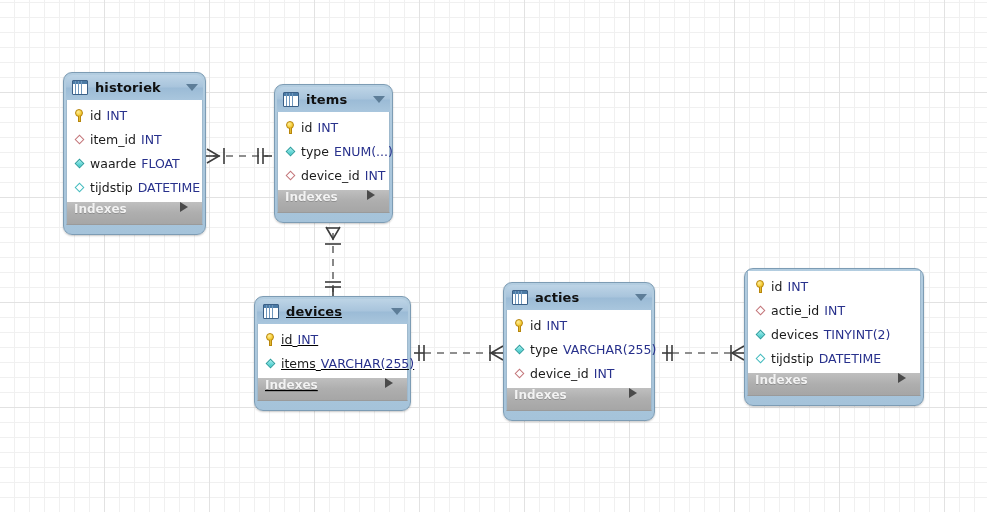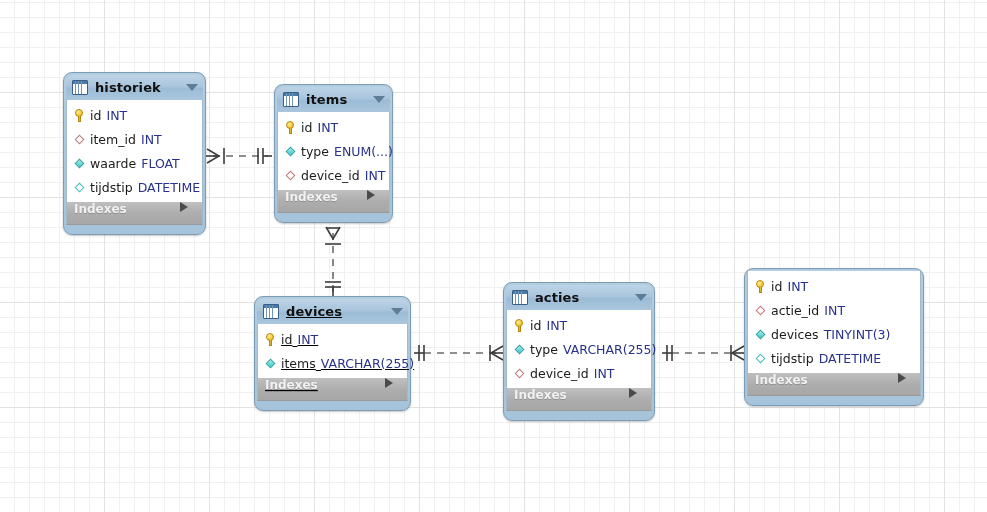--- a/index.html
+++ b/index.html
@@ -336,21 +336,21 @@
             <span class="col-name">actie_id</span>
             <span>&nbsp;</span>
             <span class="col-type">INT</span>
           </div>
           <div class="col-row">
             <span class="ico ico-dia d-cyan-fill">
               <i></i>
             </span>
             <span class="col-name">devices</span>
             <span>&nbsp;</span>
-            <span class="col-type">TINYINT(3)</span>
+            <span class="col-type">TINYINT(2)</span>
           </div>
           <div class="col-row">
             <span class="ico ico-dia d-cyan-open">
               <i></i>
             </span>
             <span class="col-name">tijdstip</span>
             <span>&nbsp;</span>
             <span class="col-type">DATETIME</span>
           </div>
         </div>

